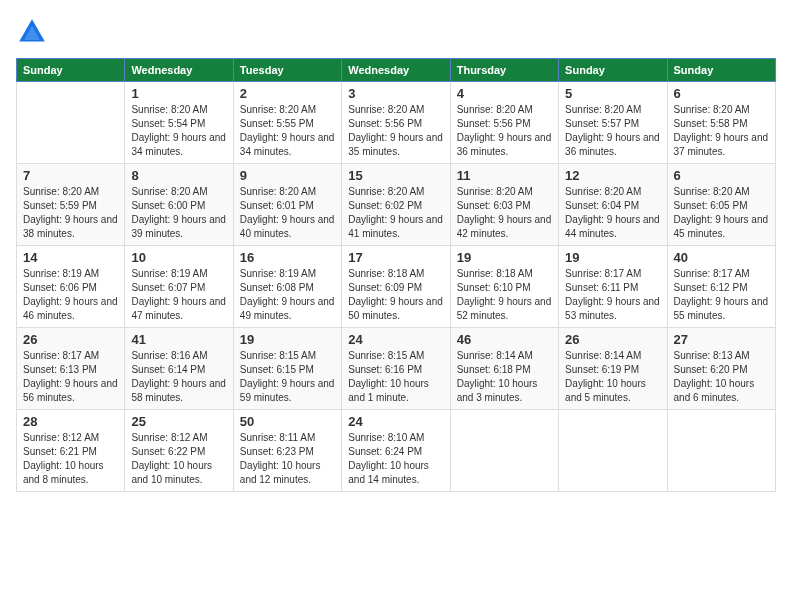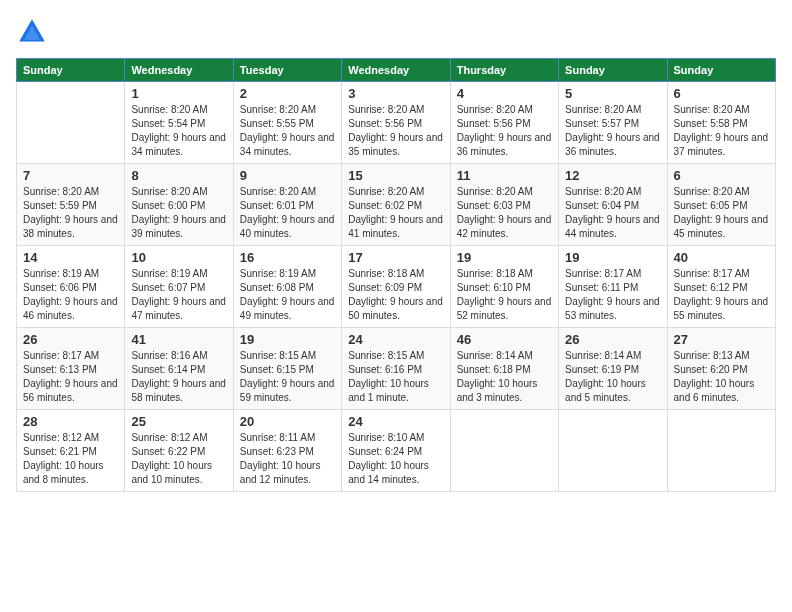--- a/index.html
+++ b/index.html
@@ -246,21 +246,21 @@
       <tr>
         <td>
           <span class="day-num">28</span>
           <div class="day-info">Sunrise: 8:12 AM<br>Sunset: 6:21 PM<br>Daylight: 10 hours and 8 minutes.</div>
         </td>
         <td>
           <span class="day-num">25</span>
           <div class="day-info">Sunrise: 8:12 AM<br>Sunset: 6:22 PM<br>Daylight: 10 hours and 10 minutes.</div>
         </td>
         <td>
-          <span class="day-num">20</span>
+          <span class="day-num">50</span>
           <div class="day-info">Sunrise: 8:11 AM<br>Sunset: 6:23 PM<br>Daylight: 10 hours and 12 minutes.</div>
         </td>
         <td>
           <span class="day-num">24</span>
           <div class="day-info">Sunrise: 8:10 AM<br>Sunset: 6:24 PM<br>Daylight: 10 hours and 14 minutes.</div>
         </td>
         <td class="empty"></td>
         <td class="empty"></td>
         <td class="empty"></td>
       </tr>

